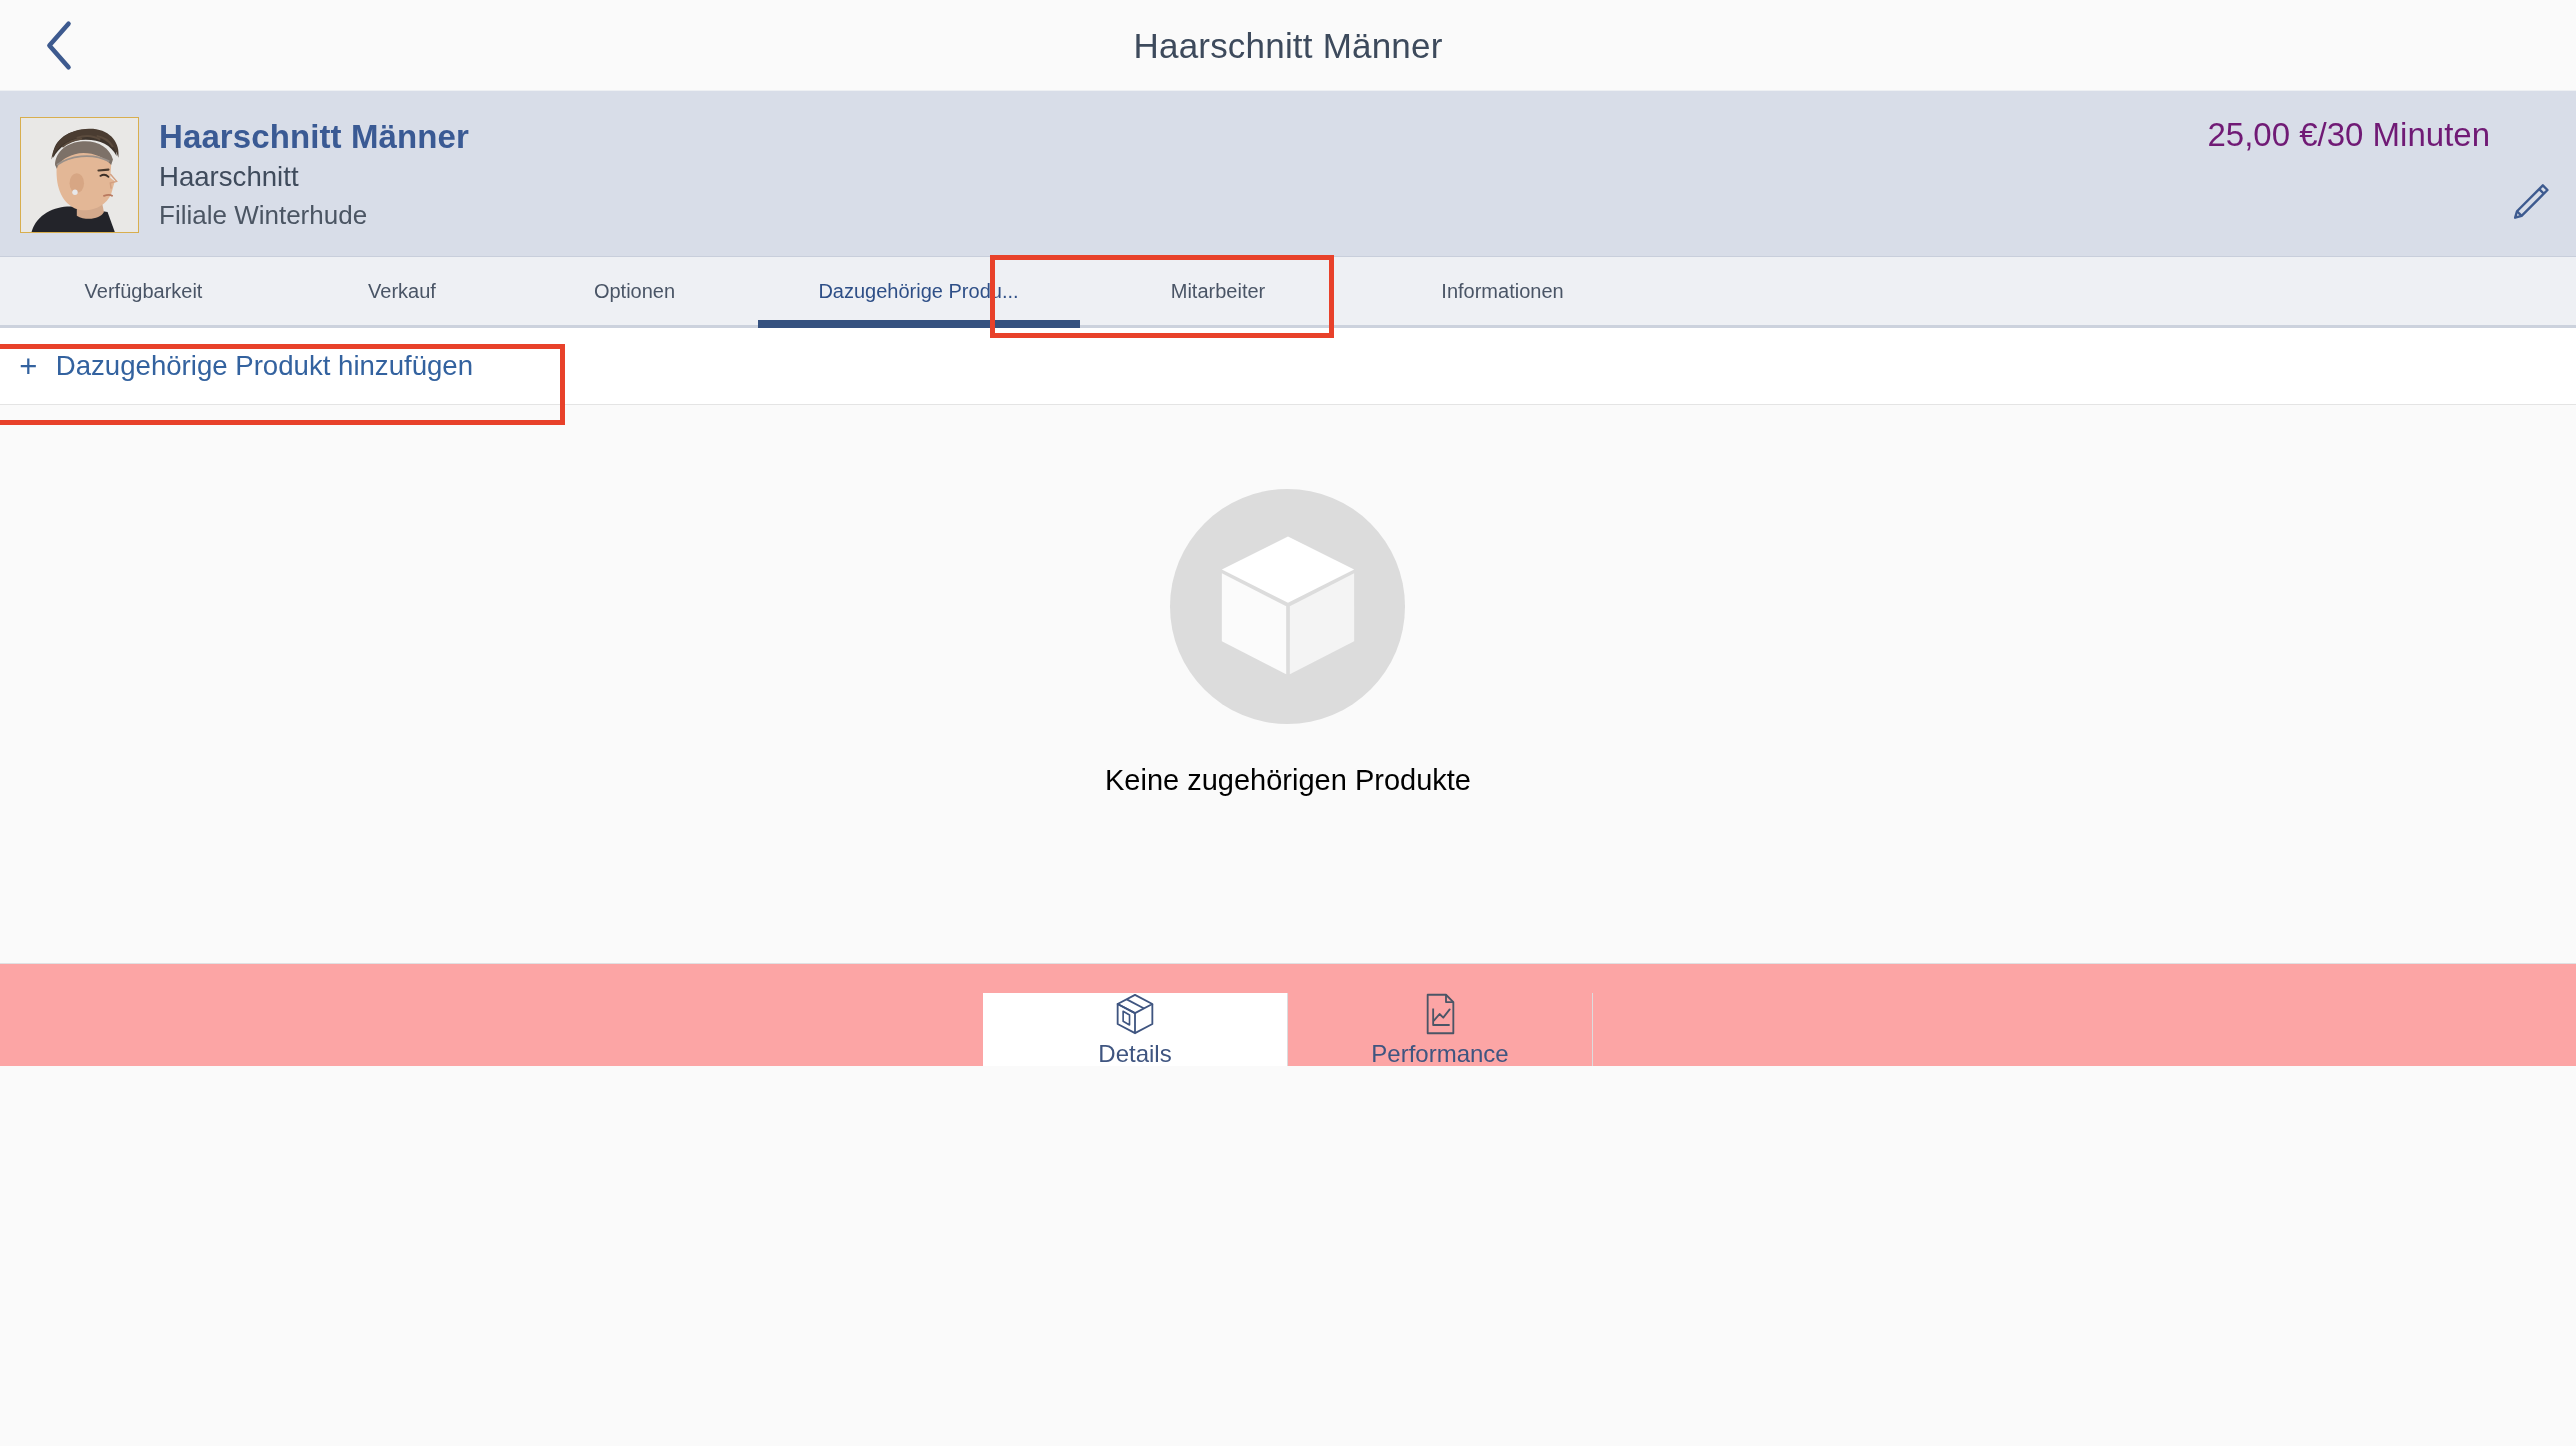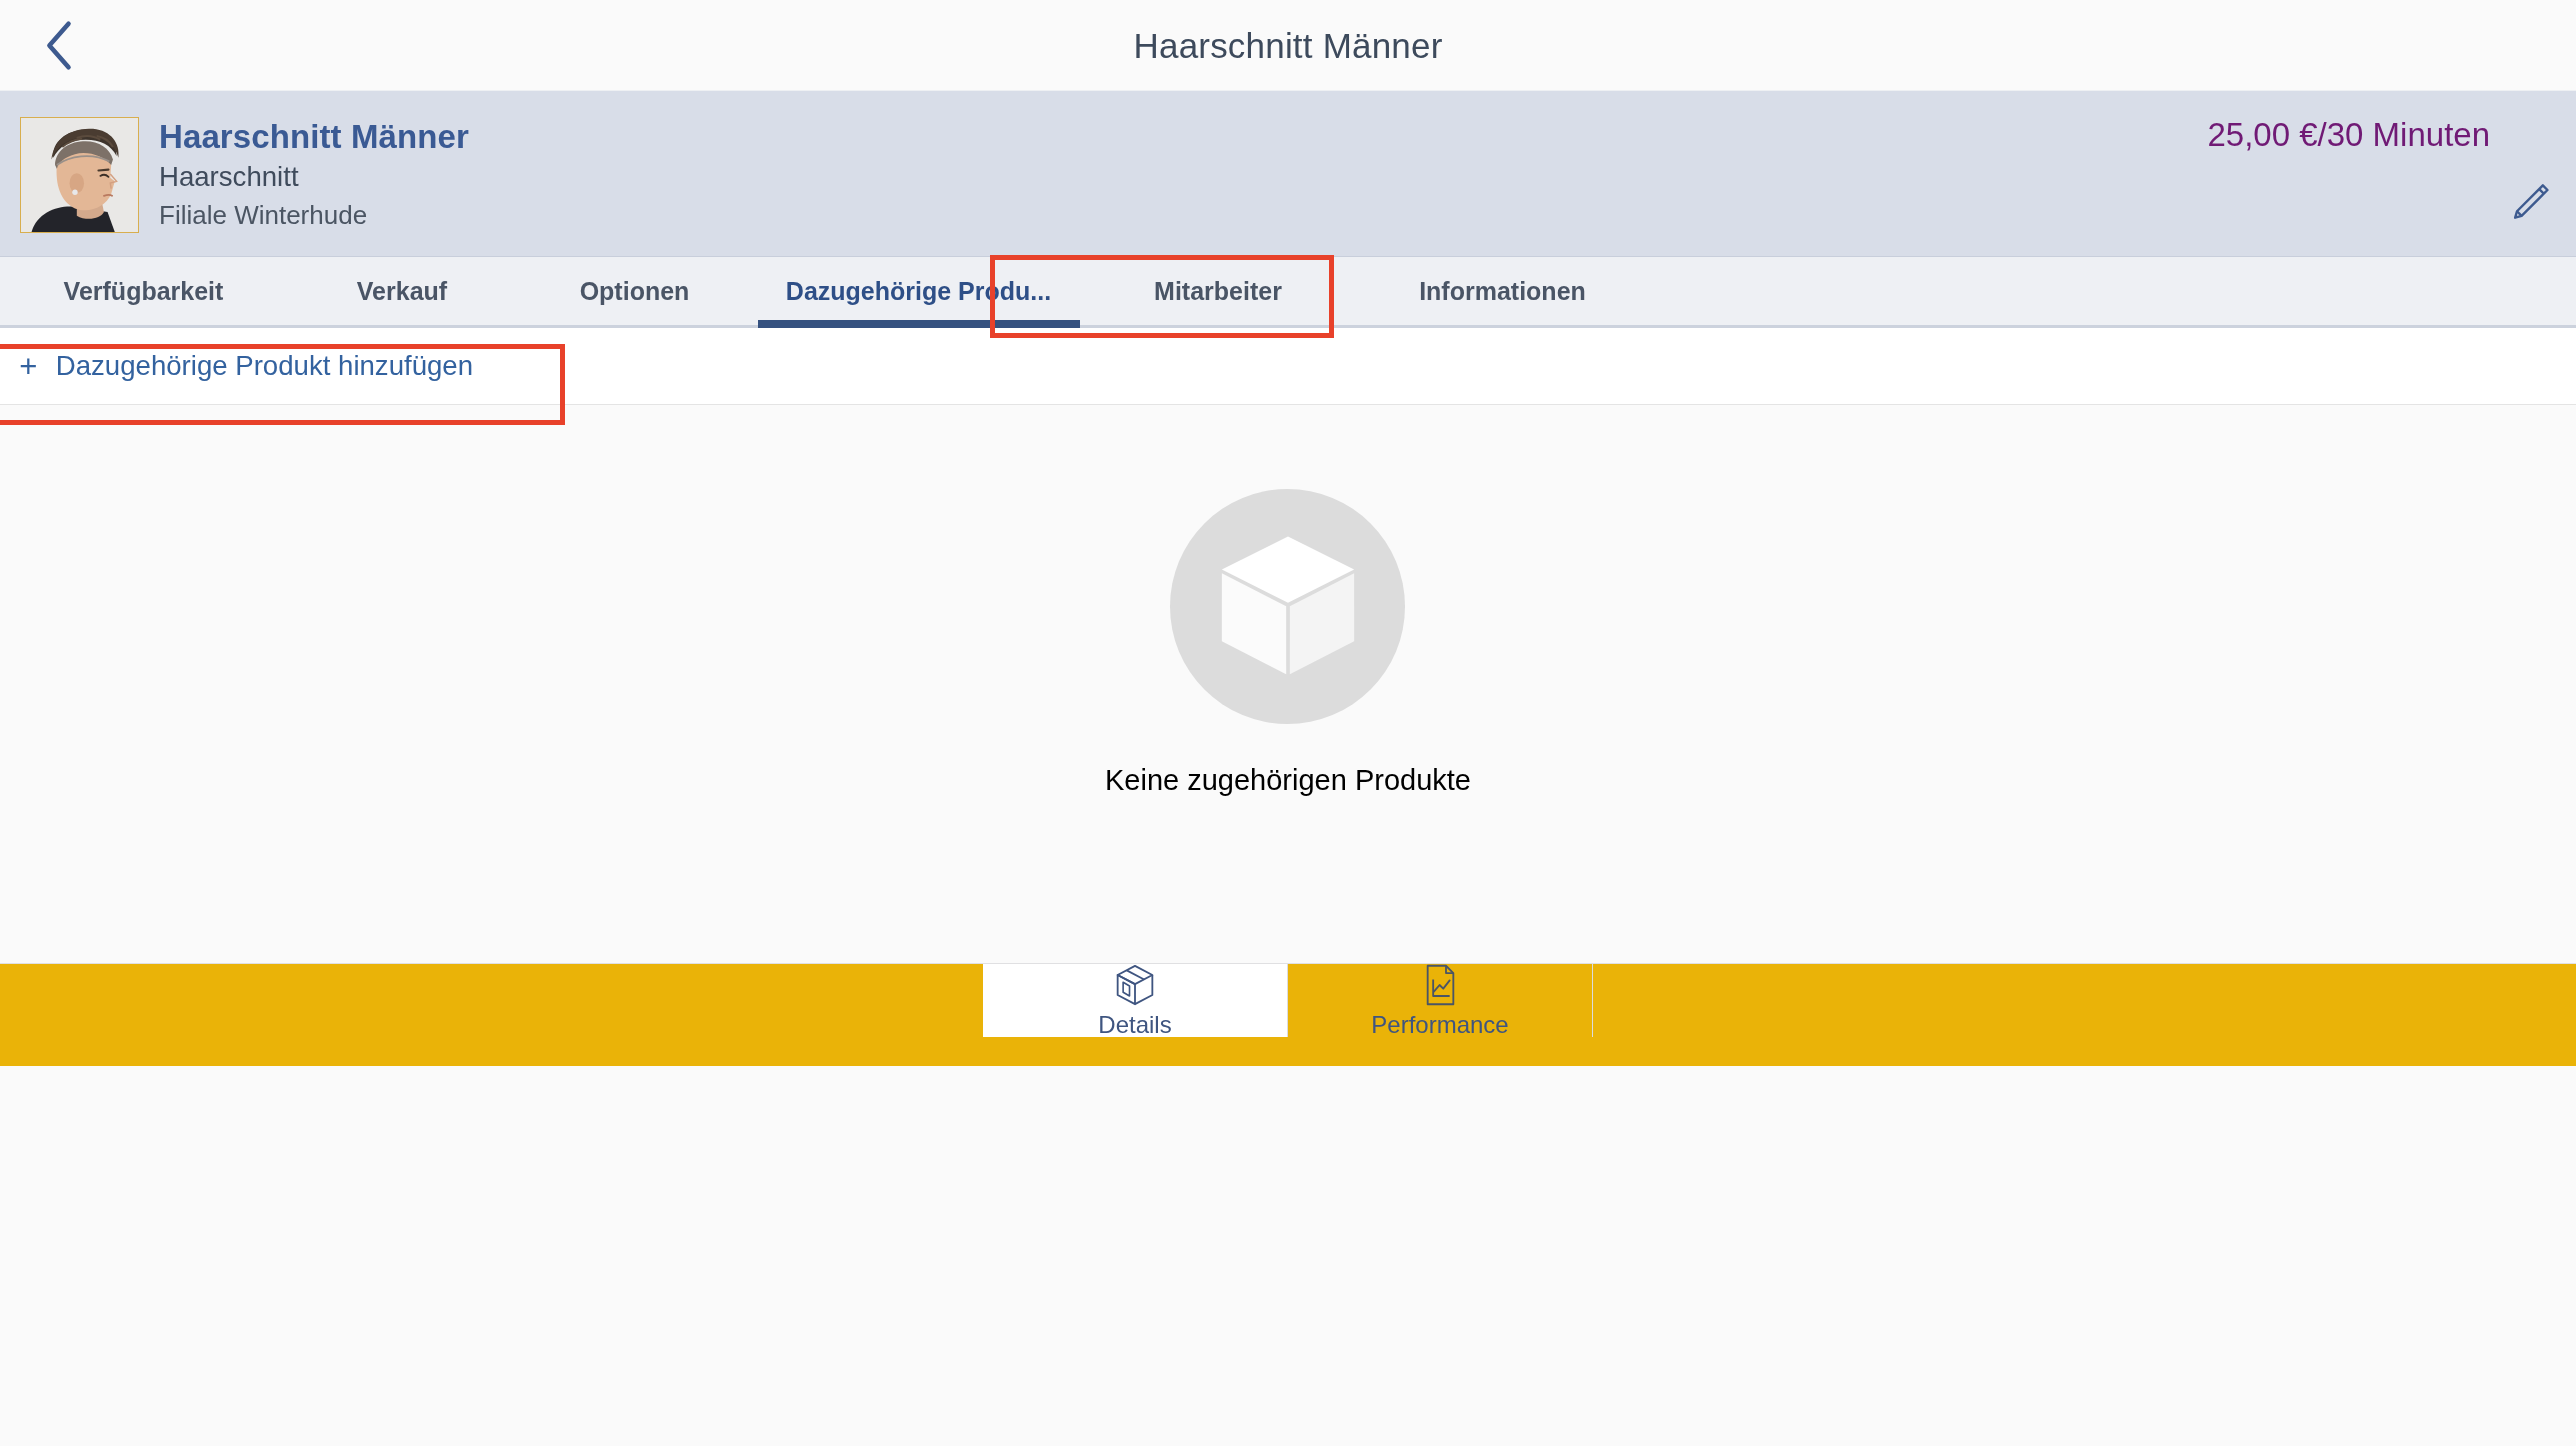--- a/index.html
+++ b/index.html
@@ -136,27 +136,26 @@
     border-bottom: 3.7px solid #ccd2dd;
     display: flex;
     align-items: stretch;
   }
   .tab {
     position: relative;
     display: flex;
     align-items: center;
     justify-content: center;
     padding: 0 9.2px;
-    font-size: 25px;
+    font-size: 20px;
     color: #4a5566;
     cursor: pointer;
     background: transparent;
     border: none;
     white-space: nowrap;
-    font-weight: bold;
   }
   .tab.active { color: #2e4f87; }
   .tab.active::after {
     content: "";
     position: absolute;
     left: 5.5px;
     right: 5.5px;
     bottom: -3.7px;
     height: 8.3px;
     background: #35517f;
@@ -222,24 +221,24 @@
     margin-top: 40px;
     font-size: 29px;
     color: #000000;
   }
 
   
   .bottomnav {
     position: relative;
     flex: 0 0 103px;
     height: 103px;
-    background: #eab308;
+    background: #fca5a5;
     border-top: 1.8px solid #e0e0e2;
     display: flex;
-    align-items: flex-start;
+    align-items: flex-end;
   }
   .bn-spacer { width: 983px; flex: 0 0 983px; }
   .bn-item {
     width: 305px;
     flex: 0 0 305px;
     display: flex;
     flex-direction: column;
     align-items: center;
     justify-content: center;
     gap: 7.3px;

